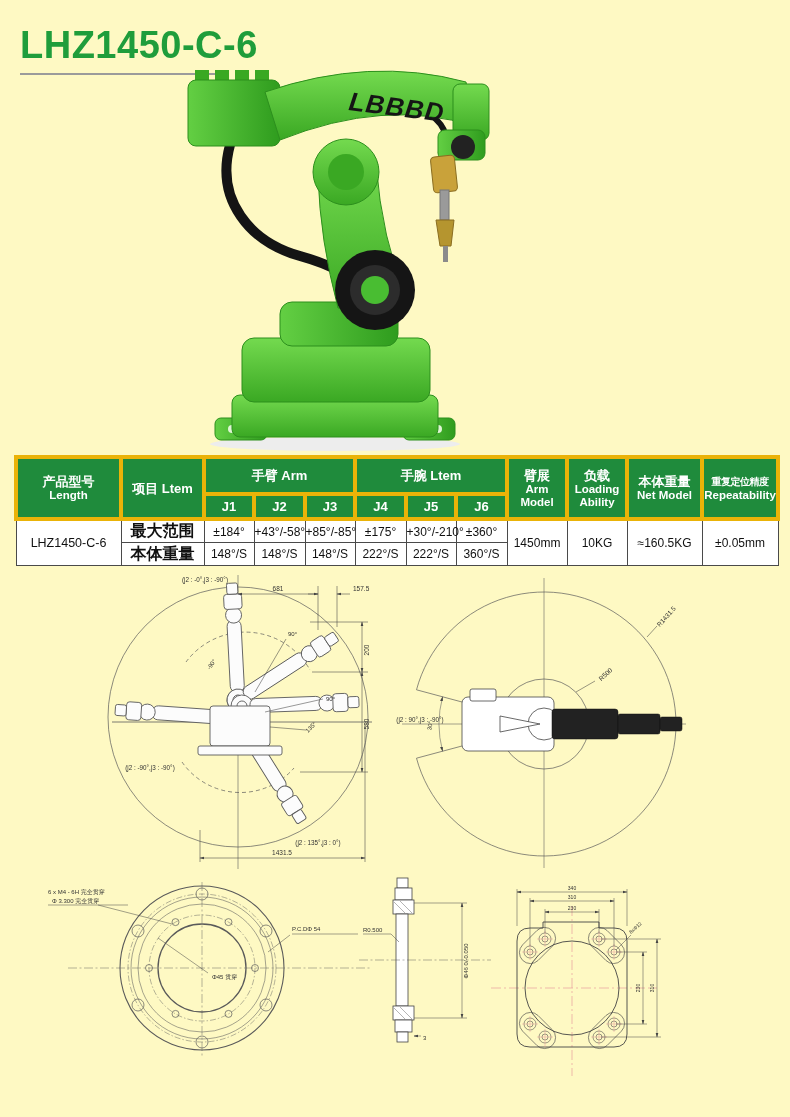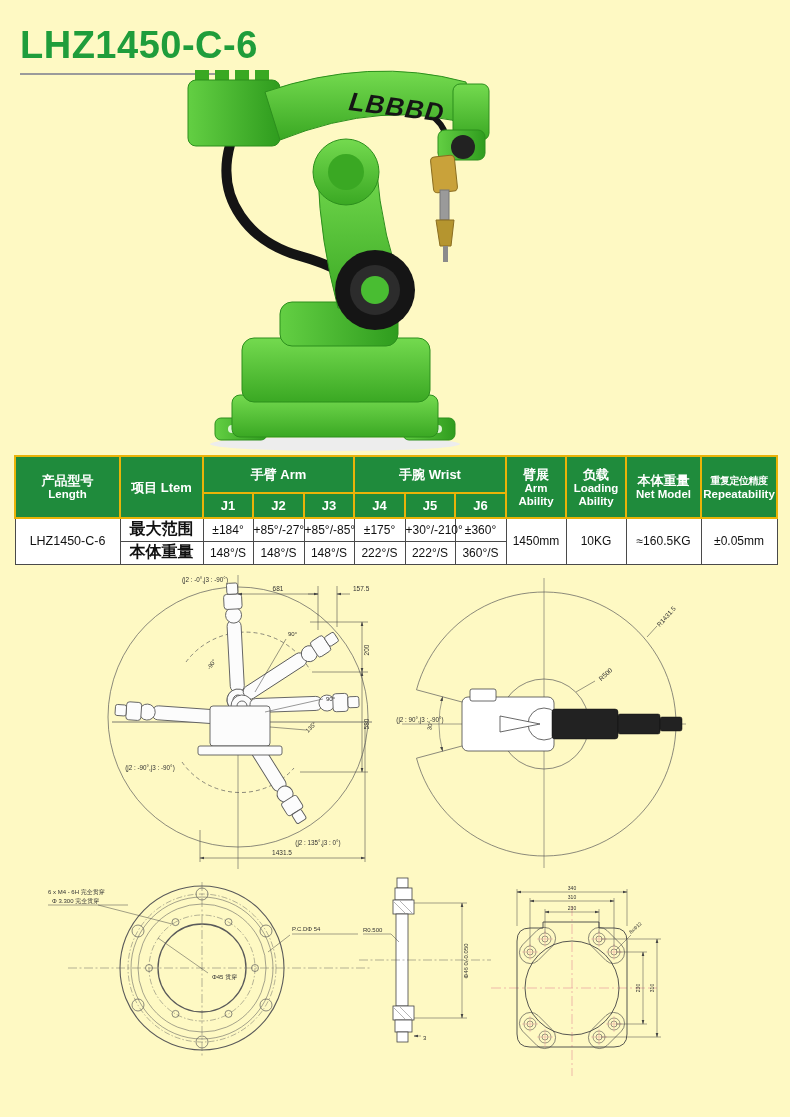--- a/index.html
+++ b/index.html
@@ -6,21 +6,21 @@
   body { background:#888; }
   .page { position:relative; width:790px; height:1117px; background:#fef9c3; overflow:hidden;
           font-family:"Liberation Sans","DejaVu Sans",sans-serif; margin:0 auto; }
   .abs { position:absolute; }
   .title { position:absolute; left:20px; top:24px; font-size:38px; font-weight:bold;
            color:#1f9d3b; letter-spacing:0.5px; }
   .title-rule { position:absolute; left:20px; top:73px; width:200px; height:2px; background:#9b9b9b; }
 
   table.spec { position:absolute; left:14px; top:455px; width:762px;
                border-collapse:collapse; table-layout:fixed; text-align:center; }
-  table.spec th { background:#1f8b3c; color:#fff; border:2px solid #eab308; font-weight:bold; padding:0; vertical-align:middle; }
+  table.spec th { background:#1f8b3c; color:#fff; border:4px solid #eab308; font-weight:bold; padding:0; vertical-align:middle; }
   table.spec td { background:#fff; color:#111; border:1px solid #4a4a4a; padding:0; vertical-align:middle; }
   .hrow1 { height:37px; }
   .hrow2 { height:25px; font-size:13px; }
   .brow  { height:23px; font-size:12px; }
   .cn { font-size:13px; line-height:15px; }
   .en { font-size:11.5px; line-height:13px; }
   .rep .cn { font-size:10px; letter-spacing:-0.5px; }
   .item-label { font-size:16px; font-weight:bold; }
   .model-val { font-size:12.5px; }
 
@@ -115,25 +115,25 @@
         <div class="cn">产品型号</div>
         <div class="en">Length</div>
       </th>
       <th rowspan="2">
         <div class="cn">项目 Ltem</div>
       </th>
       <th colspan="3">
         <div class="cn">手臂 Arm</div>
       </th>
       <th colspan="3">
-        <div class="cn">手腕 Wrist</div>
+        <div class="cn">手腕 Ltem</div>
       </th>
       <th rowspan="2">
         <div class="cn">臂展</div>
-        <div class="en">Arm Ability</div>
+        <div class="en">Arm Model</div>
       </th>
       <th rowspan="2">
         <div class="cn">负载</div>
         <div class="en">Loading Ability</div>
       </th>
       <th rowspan="2">
         <div class="cn">本体重量</div>
         <div class="en">Net Model</div>
       </th>
       <th rowspan="2" class="rep">
@@ -146,21 +146,21 @@
       <th>J2</th>
       <th>J3</th>
       <th>J4</th>
       <th>J5</th>
       <th>J6</th>
     </tr>
     <tr class="brow">
       <td rowspan="2" class="model-val">LHZ1450-C-6</td>
       <td class="item-label">最大范围</td>
       <td>±184°</td>
-      <td>+85°/-27°</td>
+      <td>+43°/-58°</td>
       <td>+85°/-85°</td>
       <td>±175°</td>
       <td>+30°/-210°</td>
       <td>±360°</td>
       <td rowspan="2">1450mm</td>
       <td rowspan="2">10KG</td>
       <td rowspan="2">≈160.5KG</td>
       <td rowspan="2">±0.05mm</td>
     </tr>
     <tr class="brow">

